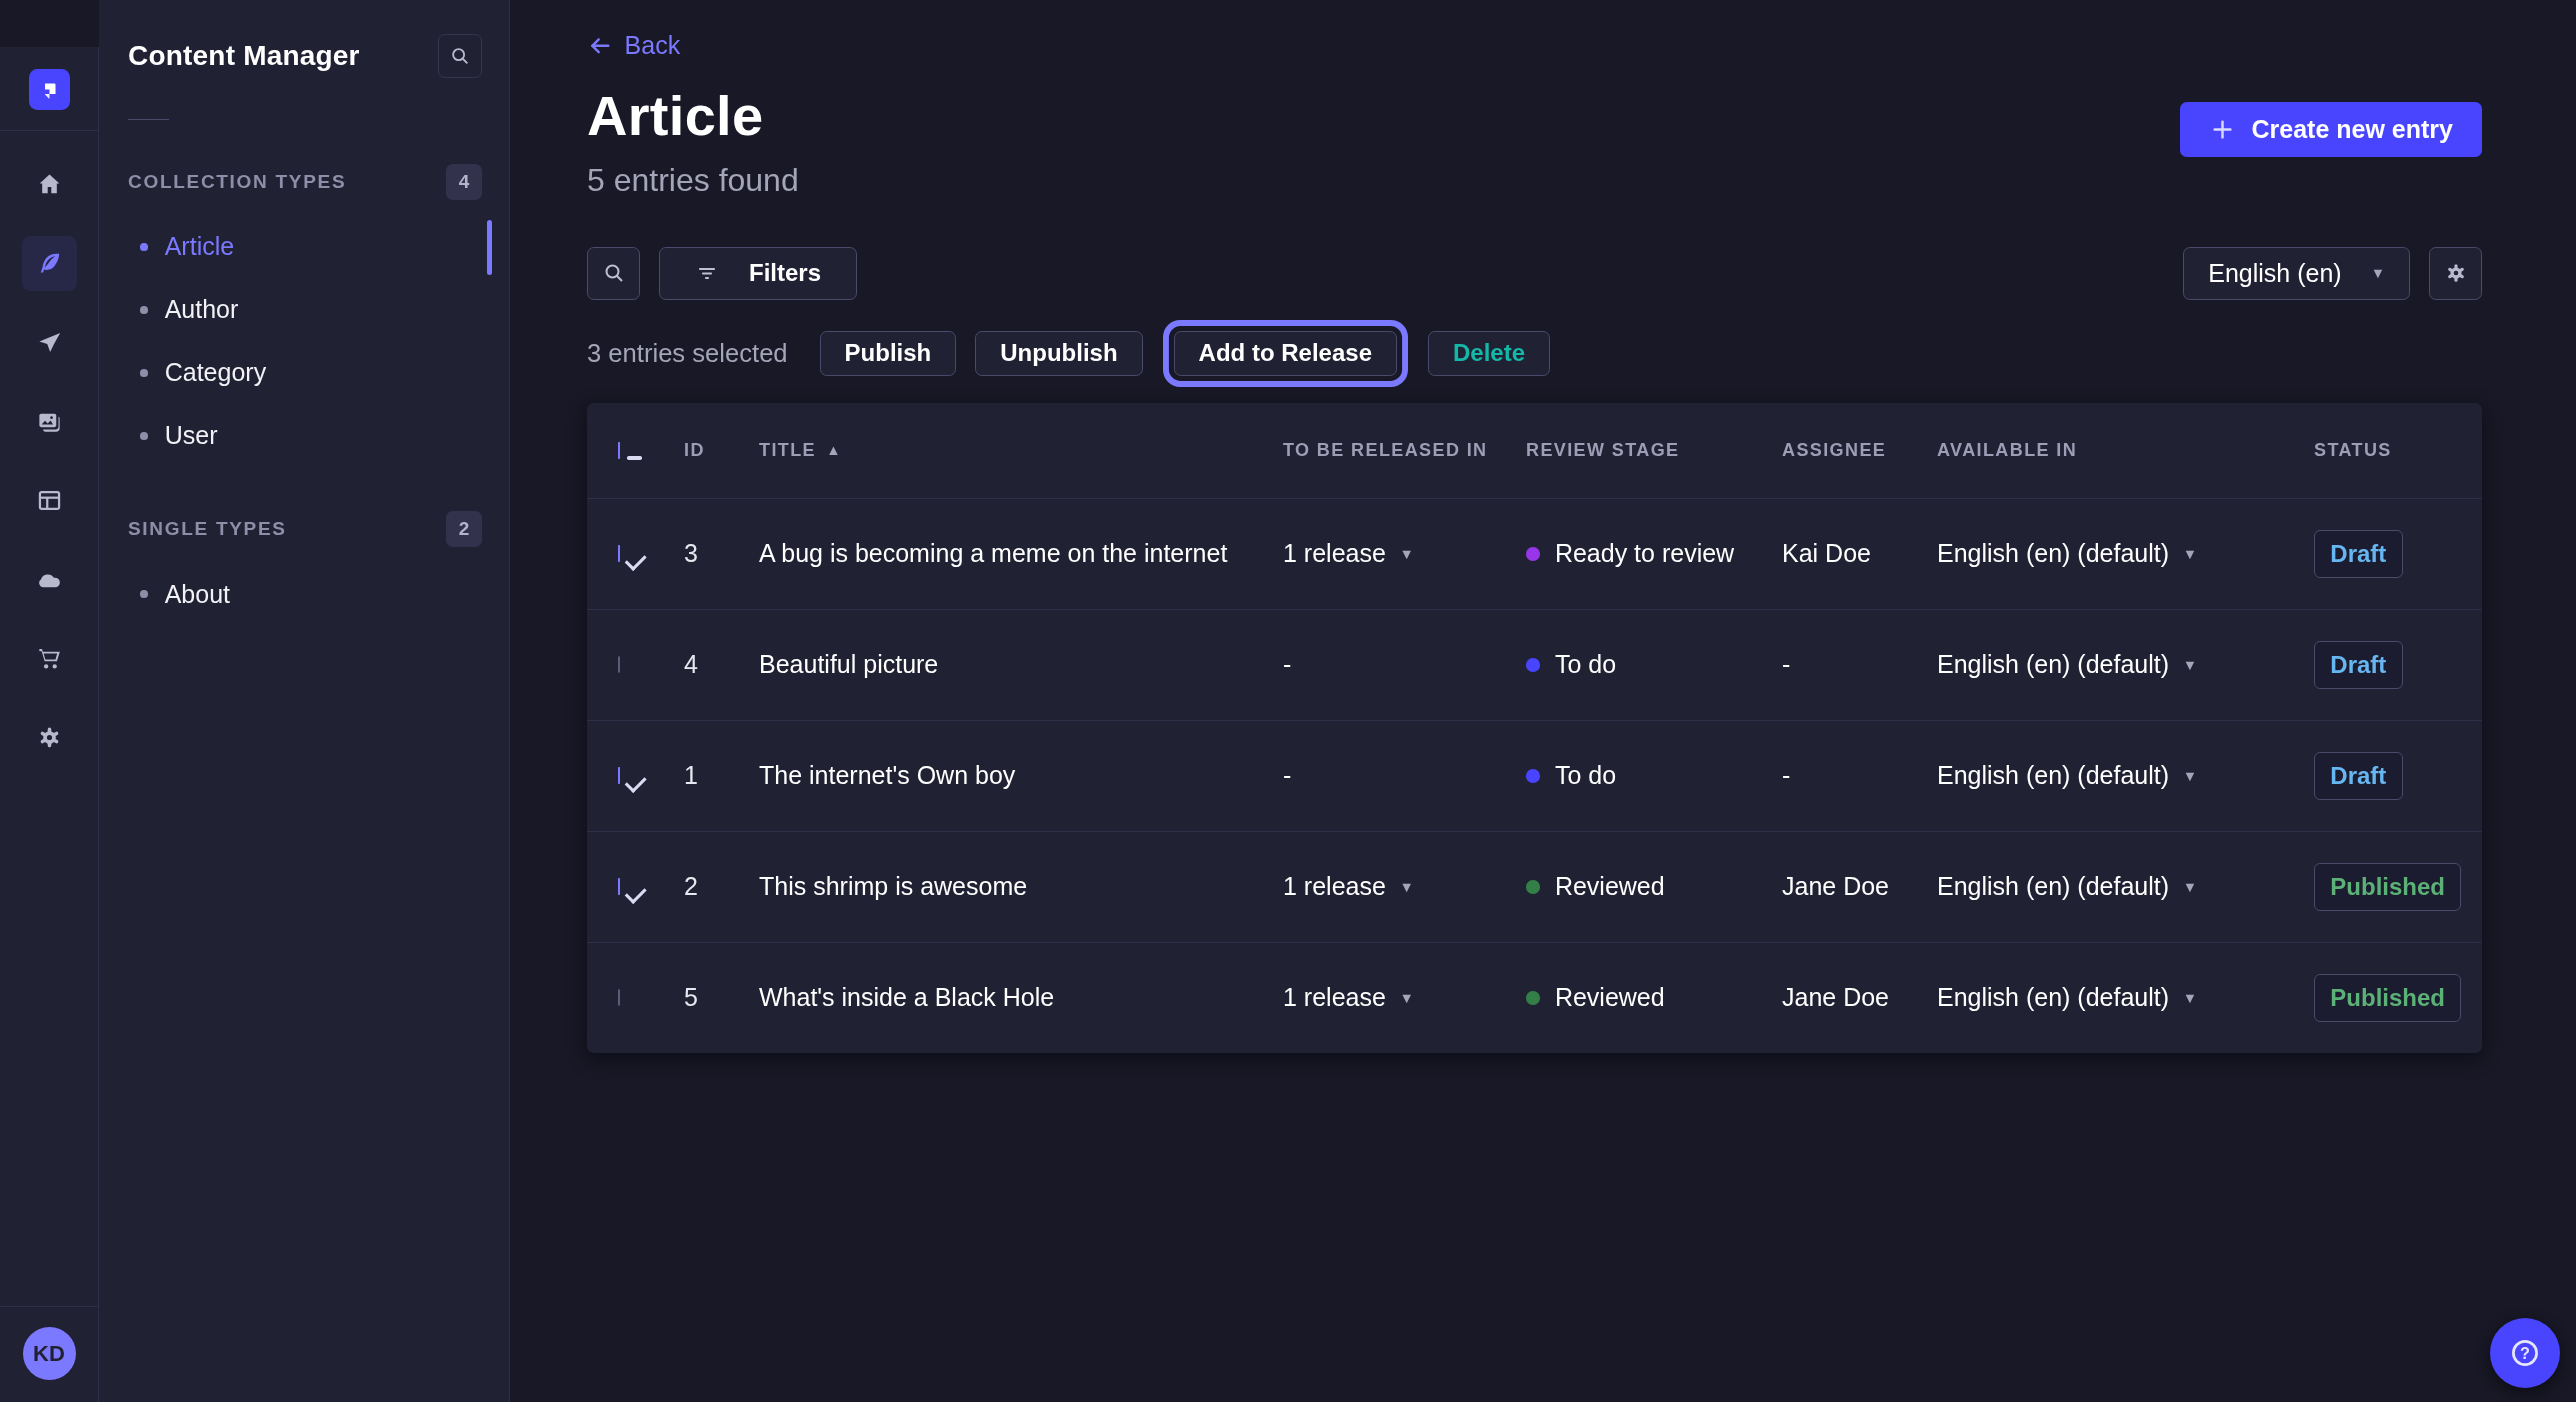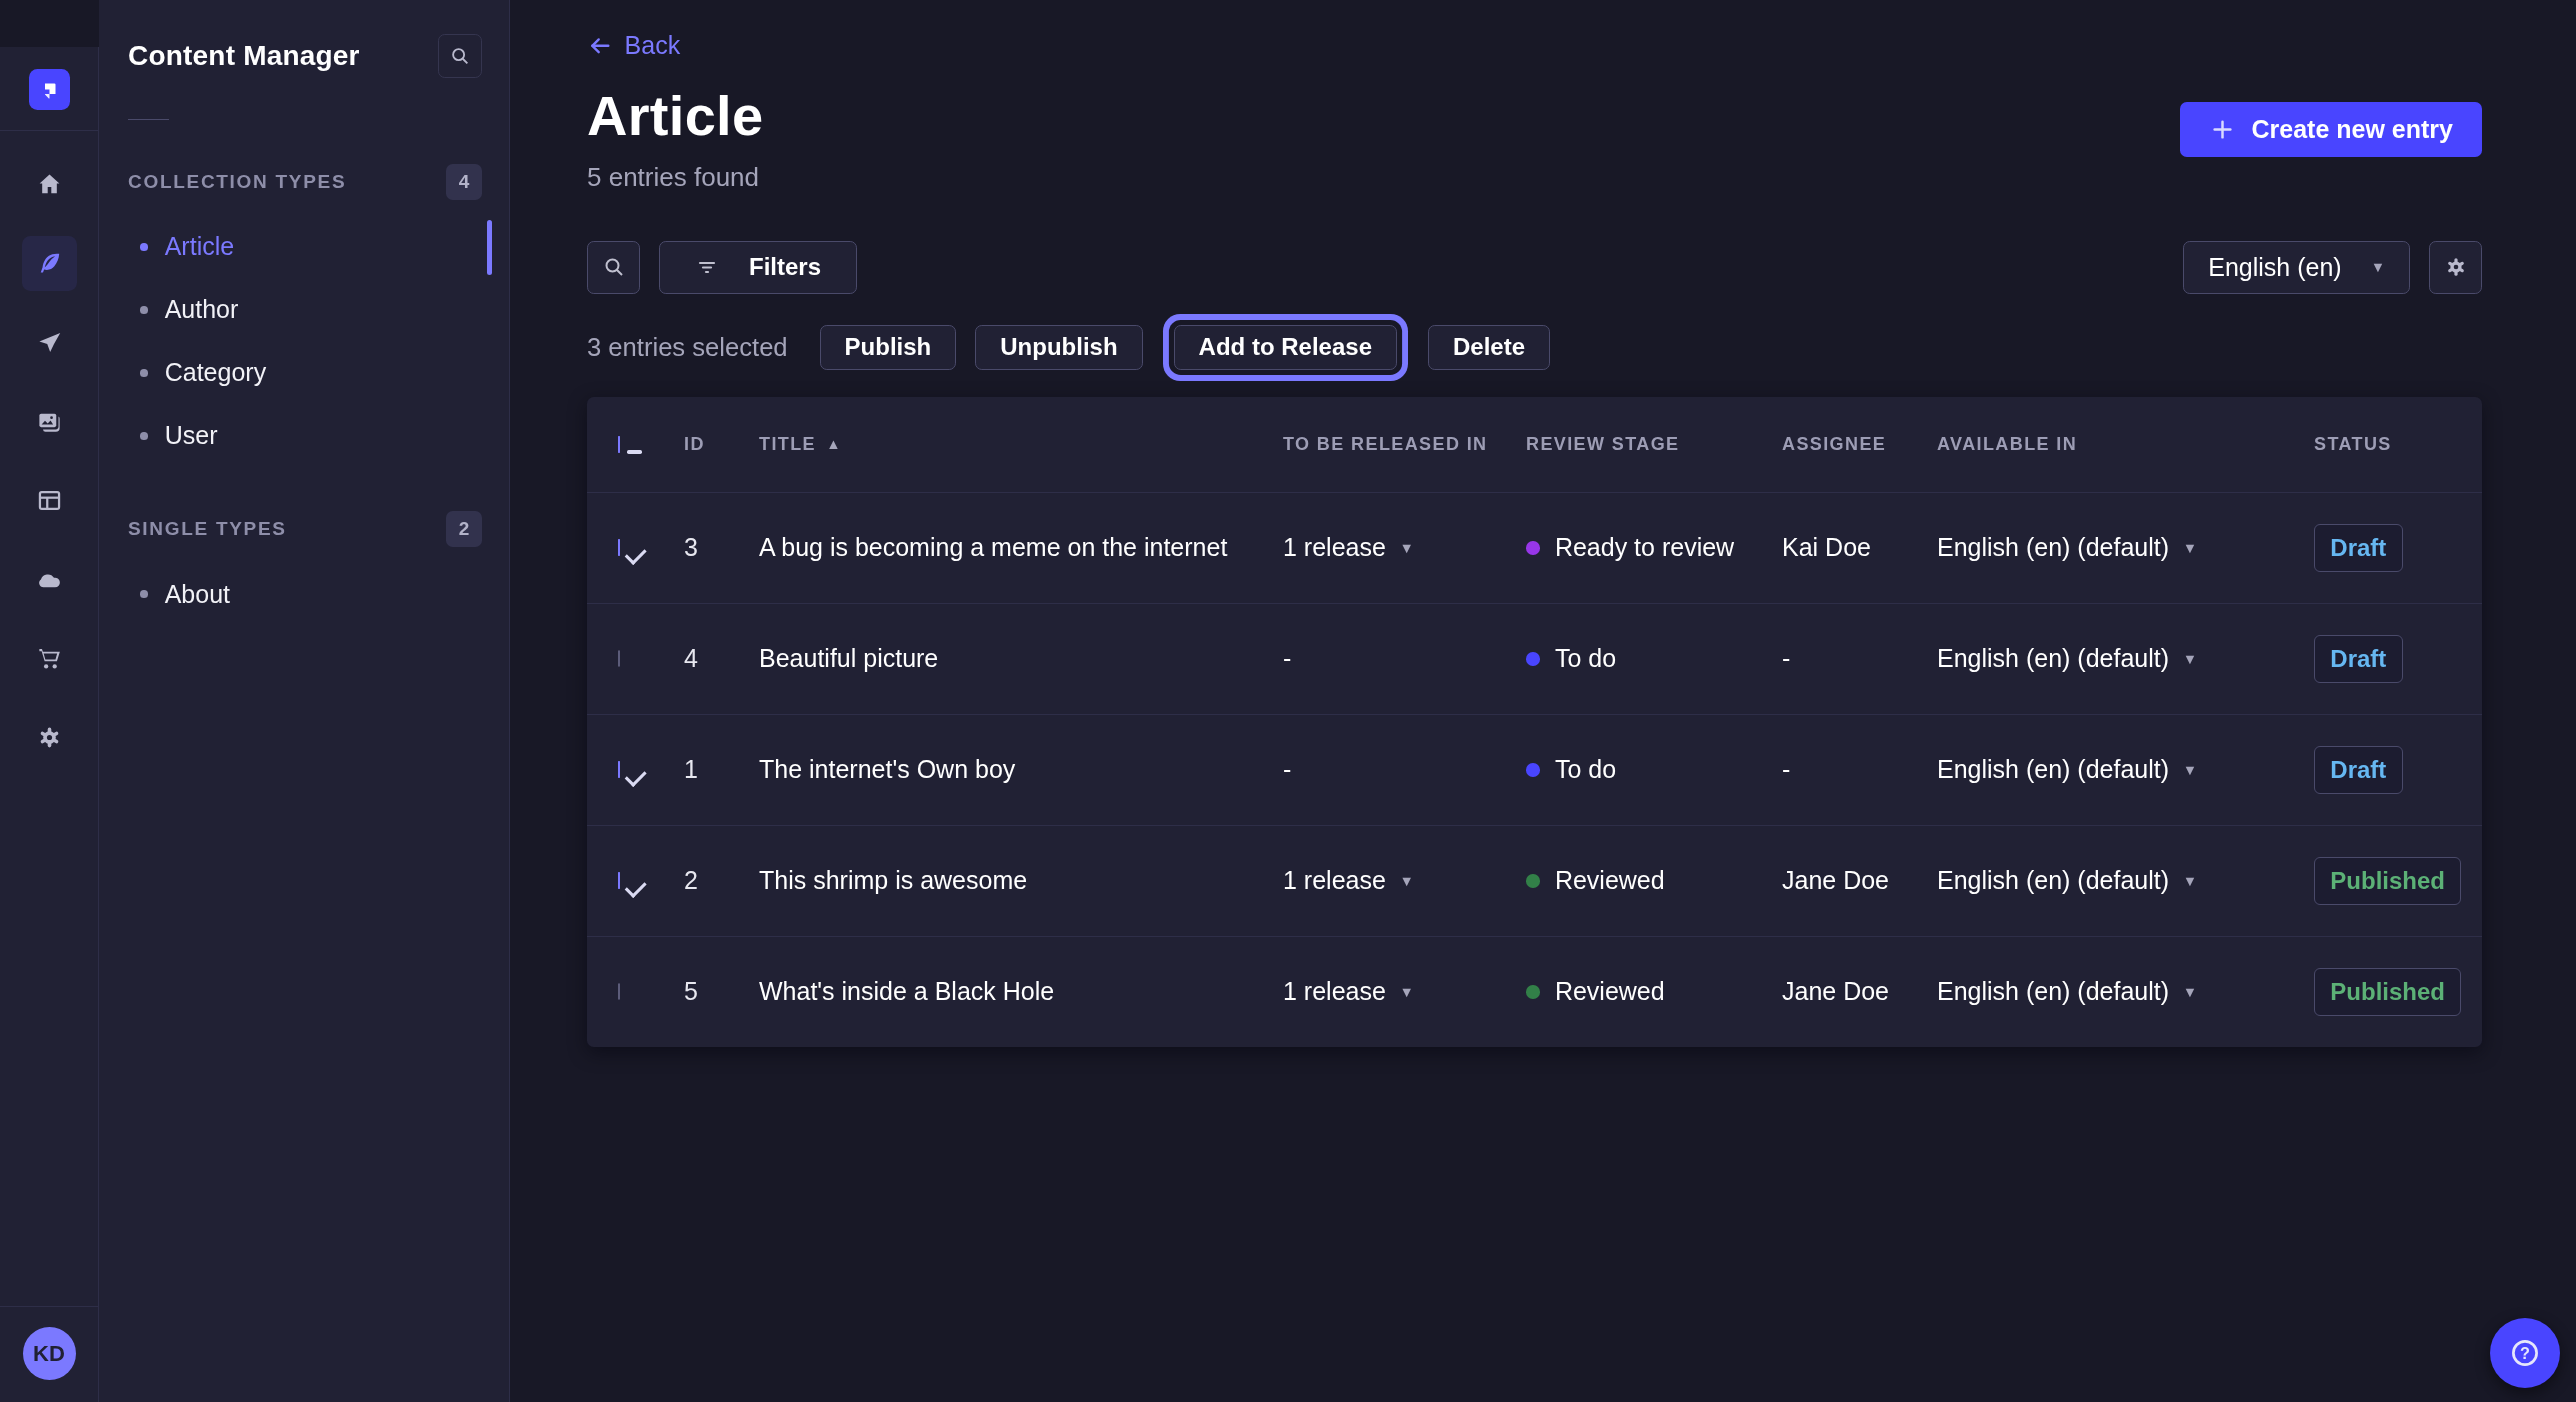--- a/index.html
+++ b/index.html
@@ -56,21 +56,21 @@
   }
   .nav-item .bullet { width:7.7px; height:7.7px; border-radius:50%; background:#8e8ea9; flex-shrink:0; }
   .nav-item.active { color:#7b79ff; }
   .nav-item.active .bullet { background:#7b79ff; }
   .active-indicator { position:absolute; right:-10.2px; top:4.3px; width:5.1px; height:55px; background:#7b79ff; border-radius:2.6px; }
   
   .main { flex:1; padding:31px 95px 0 77px; position:relative; }
   .back-link { display:inline-flex; align-items:center; gap:12px; color:#7b79ff; font-size:25px; cursor:pointer; }
   .header-row { display:flex; justify-content:space-between; align-items:flex-start; margin-top:22px; }
   .page-title { font-size:56px; font-weight:700; letter-spacing:0.3px; }
-  .page-subtitle { font-size:26px; color:#a5a5ba; margin-top:13.6px; }
+  .page-subtitle { font-size:32px; color:#a5a5ba; margin-top:13.6px; }
   .create-btn {
     margin-top:19px; height:55px; background:#4945ff; border:none; border-radius:6.8px;
     color:#fff; font-size:25px; font-weight:600; font-family:inherit;
     display:flex; align-items:center; gap:15.3px; padding:0 29px; cursor:pointer;
   }
   .toolbar-row { margin-top:48px; display:flex; justify-content:space-between; align-items:center; }
   .toolbar-left, .toolbar-right { display:flex; align-items:center; gap:19px; }
   .sq-btn {
     width:53px; height:53px; border-radius:6.8px; border:0.9px solid #4a4a6a; background:#212134;
     display:flex; align-items:center; justify-content:center; cursor:pointer;
@@ -81,21 +81,21 @@
     display:flex; align-items:center; gap:30px; padding:0 35px; cursor:pointer;
   }
   .locale-select { gap:29px; padding:0 24px; font-weight:400; font-size:25px; }
   .selection-row { margin-top:31px; display:flex; align-items:center; gap:19px; }
   .selection-text { font-size:25.6px; color:#a5a5ba; margin-right:13px; }
   .action-btn {
     height:45px; border-radius:6.8px; border:0.9px solid #4a4a6a; background:#212134;
     color:#fff; font-size:24px; font-weight:600; font-family:inherit; padding:0 24px; cursor:pointer;
   }
   .action-btn.focused { box-shadow:0 0 0 5.1px #181826, 0 0 0 11px #7b79ff; margin:0 12px; }
-  .action-btn.danger { color:#ffffff; }
+  .action-btn.danger { color:#14b8a6; }
   
   .table-card {
     margin-top:27px; width:1895px; background:#212134; border-radius:6.8px;
     box-shadow:0 5.1px 19px rgba(3,3,10,.45); overflow:hidden;
   }
   .tr { display:grid; grid-template-columns:97px 75px 524px 243px 256px 155px 377px 1fr; align-items:center; }
   .thead { height:95px; }
   .th { font-size:18px; font-weight:700; letter-spacing:1.4px; color:#9d9db5; }
   .th.sortable { display:flex; align-items:center; gap:10.2px; cursor:pointer; }
   .sort-arrow { font-size:14.5px; color:#a5a5ba; }

